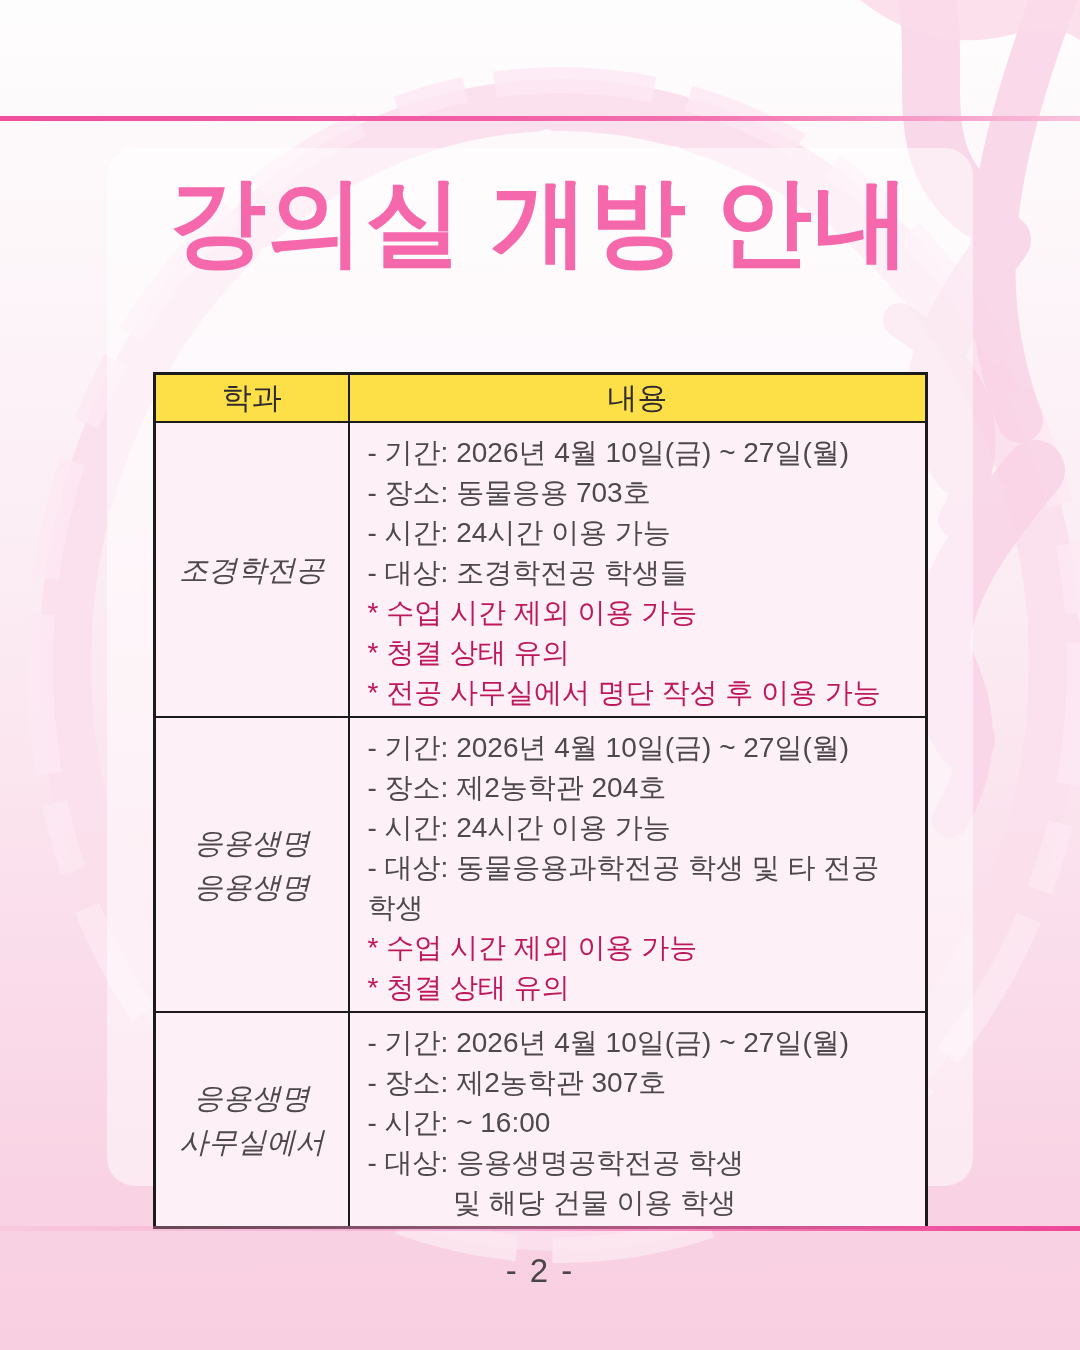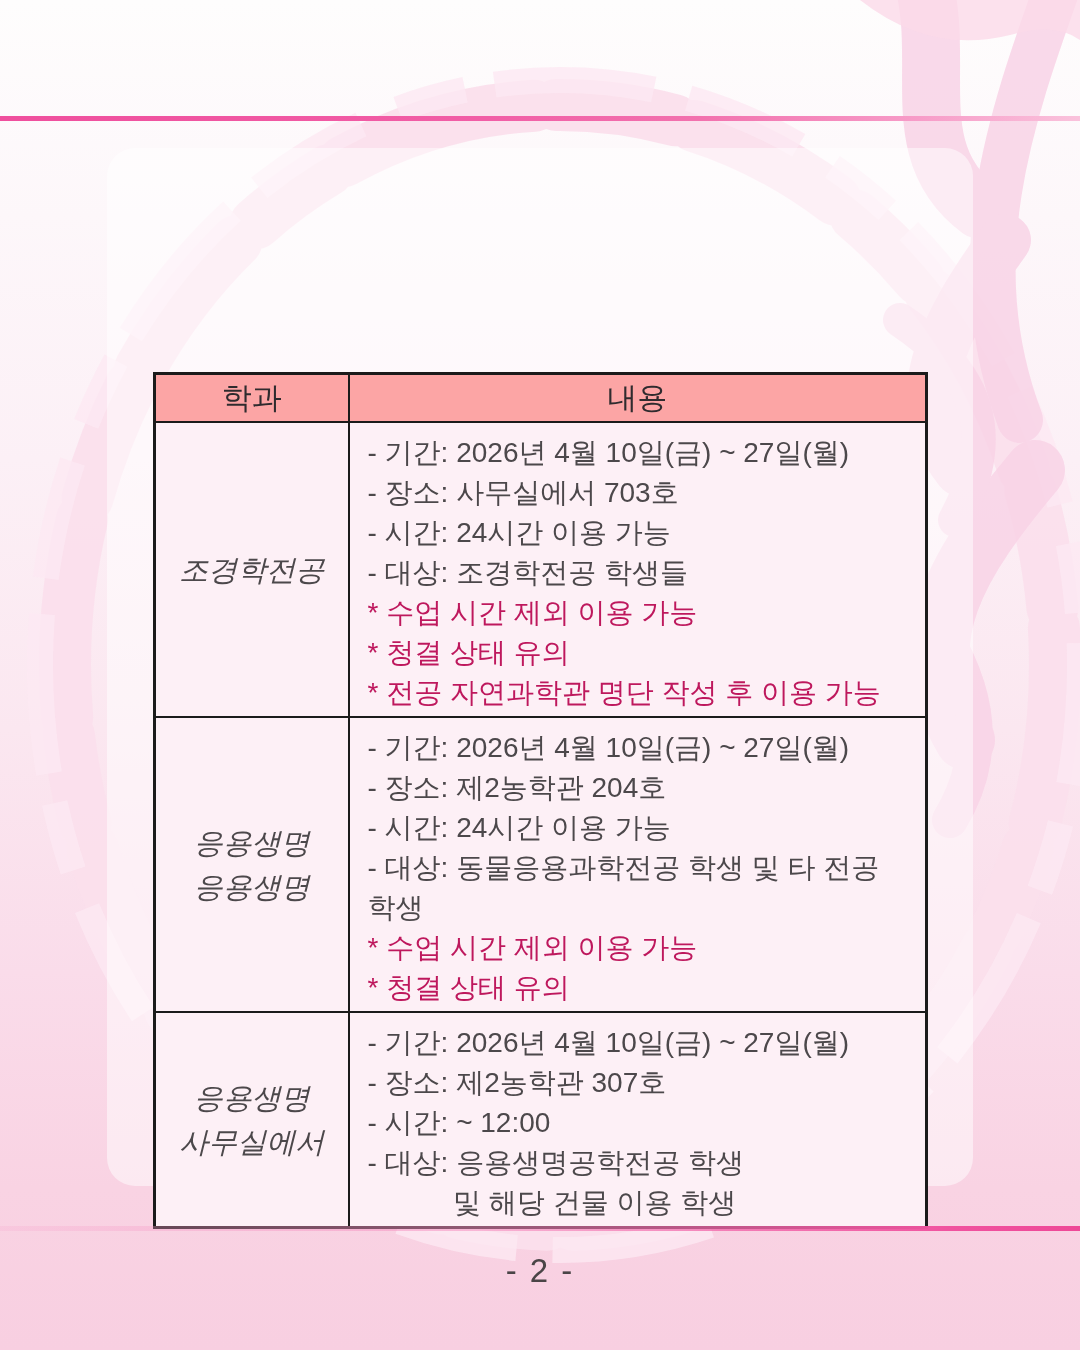--- a/index.html
+++ b/index.html
@@ -65,21 +65,21 @@
     font-size: 28px;
     color: #4c484b;
     table-layout: fixed;
   }
   table.notice-table, table.notice-table th, table.notice-table td {
     border: 2px solid #1b1b1b;
   }
   table.notice-table { border-width: 3px; }
   table.notice-table th {
     height: 44px;
-    background: #fca5a5;
+    background: #fde047;
     font-weight: 400;
     font-size: 30px;
     color: #2f2b2e;
     text-align: center;
   }
   col.dept-col { width: 194px; }
   td.dept-cell {
     text-align: center;
     vertical-align: middle;
     font-size: 29px;
@@ -124,45 +124,46 @@
       <path d="M 895 560 C 950 640, 1010 720, 950 820" stroke-width="36"></path>
     </g>
 
     <path d="M 860 0 Q 930 55 1010 35 Q 1055 22 1080 40 L 1080 0 Z" fill="#fbd9e9" opacity="0.8"></path>
   </svg>
 
   <div class="content-panel"></div>
 
   <div class="top-line"></div>
 
+  <div class="main-title">강의실 개방 안내</div>
 
   <table class="notice-table">
     <colgroup>
       <col class="dept-col">
       <col>
     </colgroup>
     <thead>
       <tr>
         <th>학과</th>
         <th>내용</th>
       </tr>
     </thead>
     <tbody>
     <tr>
       <td class="dept-cell">
             <div>조경학전공</div>
           </td>
       <td class="content-cell">
             <div class="detail-line">- 기간: 2026년 4월 10일(금) ~ 27일(월)</div>
-            <div class="detail-line">- 장소: 사무실에서 703호</div>
+            <div class="detail-line">- 장소: 동물응용 703호</div>
             <div class="detail-line">- 시간: 24시간 이용 가능</div>
             <div class="detail-line">- 대상: 조경학전공 학생들</div>
             <div class="note-line">* 수업 시간 제외 이용 가능</div>
             <div class="note-line">* 청결 상태 유의</div>
-            <div class="note-line">* 전공 자연과학관 명단 작성 후 이용 가능</div>
+            <div class="note-line">* 전공 사무실에서 명단 작성 후 이용 가능</div>
           </td>
     </tr>
 
     <tr>
       <td class="dept-cell">
             <div>응용생명</div>
             <div>응용생명</div>
           </td>
       <td class="content-cell">
             <div class="detail-line">- 기간: 2026년 4월 10일(금) ~ 27일(월)</div>
@@ -175,21 +176,21 @@
     </tr>
 
     <tr>
       <td class="dept-cell">
             <div>응용생명</div>
             <div>사무실에서</div>
           </td>
       <td class="content-cell">
             <div class="detail-line">- 기간: 2026년 4월 10일(금) ~ 27일(월)</div>
             <div class="detail-line">- 장소: 제2농학관 307호</div>
-            <div class="detail-line">- 시간: ~ 12:00</div>
+            <div class="detail-line">- 시간: ~ 16:00</div>
             <div class="detail-line">- 대상: 응용생명공학전공 학생</div>
             <div class="detail-line">           및 해당 건물 이용 학생</div>
           </td>
     </tr>
   </tbody>
   </table>
 
   <div class="bottom-line"></div>
 
   <div class="page-number">- 2 -</div>

